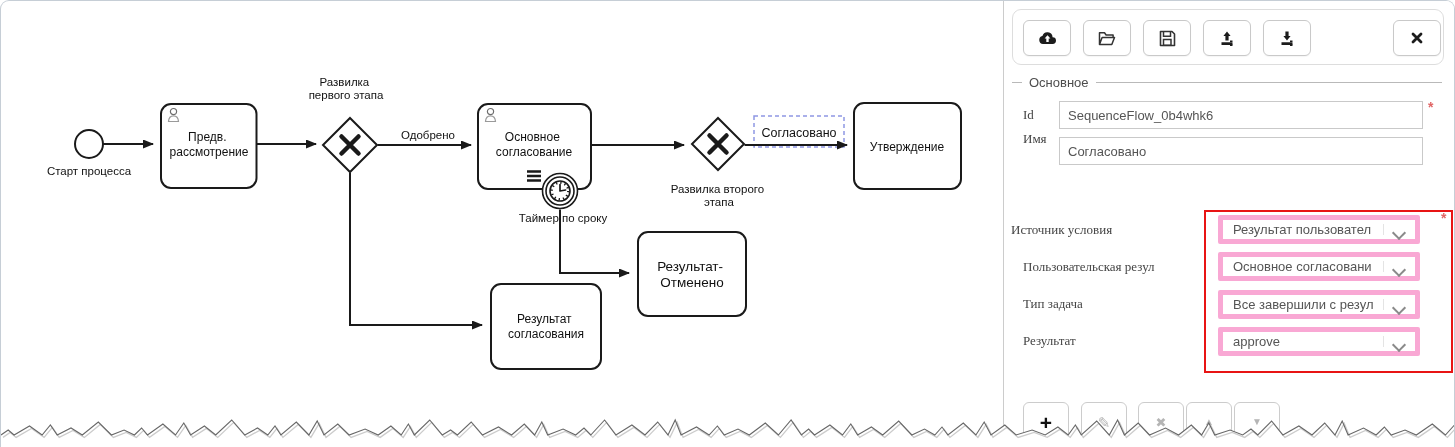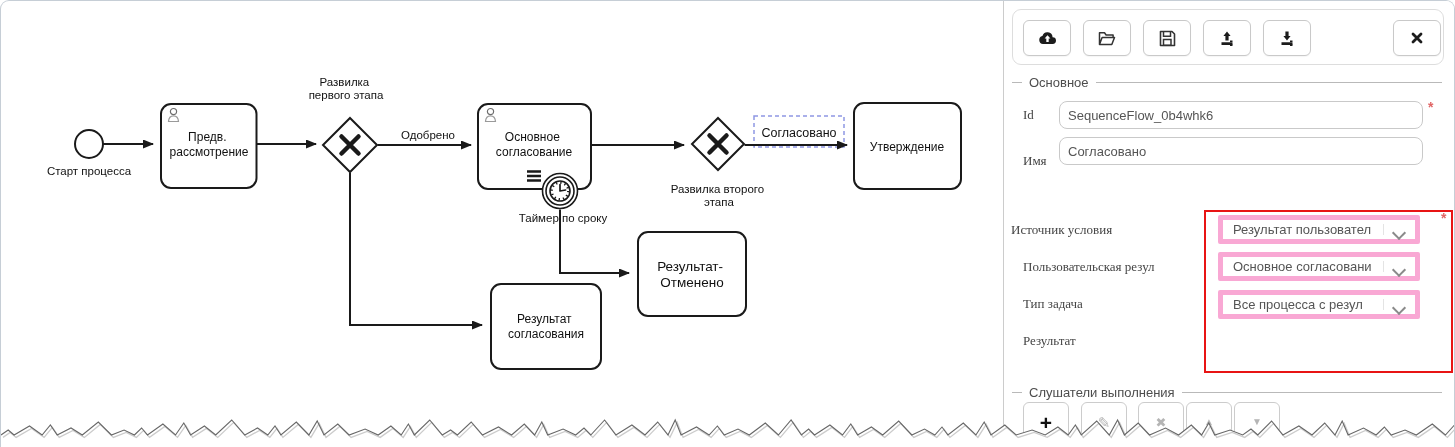--- a/index.html
+++ b/index.html
@@ -13,21 +13,21 @@
   
   .panel{position:absolute;left:1002px;top:0;width:450px;height:447px;border-left:1px solid #ccc;z-index:3;background:#fff;}
   .toolbar-frame{position:absolute;left:8px;top:8px;width:430px;height:54px;border:1px solid #ddd;border-radius:9px;}
   .tb-btn{position:absolute;top:19px;width:46px;height:34px;background:#fff;border:1px solid #c9c9c9;border-radius:6px;
           display:flex;align-items:center;justify-content:center;box-shadow:0 1px 1px rgba(0,0,0,.04);cursor:pointer;}
   .tb-btn svg{display:block;}
   .sec-h{position:absolute;left:8px;right:12px;display:flex;align-items:center;gap:7px;font-size:13px;color:#4d4d4d;}
   .sec-h::before{content:"";width:10px;border-top:1px solid #b9b9b9;}
   .sec-h::after{content:"";flex:1;border-top:1px solid #b9b9b9;}
   .flabel{position:absolute;font-size:13px;color:#444;white-space:nowrap;font-family:Liberation Serif, serif;}
-  .inp{position:absolute;height:28px;border:1px solid #c9c9c9;border-radius:8px;background:#fff;
+  .inp{position:absolute;height:28px;border:1px solid #c9c9c9;border-radius:0;background:#fff;
        font-family:"Liberation Sans",sans-serif;font-size:13px;color:#555;padding:0 8px;box-sizing:border-box;}
   .req{position:absolute;color:#e06565;font-size:14px;font-weight:bold;}
   .sel{position:absolute;width:202px;height:29px;border:5px solid #f9a8d4;border-radius:2px;background:#fff;
        display:flex;align-items:center;padding:0 38px 0 10px;box-sizing:border-box;cursor:pointer;}
   .sel-val{font-size:13px;color:#555;white-space:nowrap;overflow:hidden;}
   .sel-sep{position:absolute;right:31px;top:4px;bottom:4px;width:1px;background:#e4e4e4;}
   .chev{position:absolute;right:11px;top:8px;width:8px;height:8px;border-right:2px solid #8a8a8a;border-bottom:2px solid #8a8a8a;
         transform:rotate(45deg);}
   .hl-box{position:absolute;left:200px;top:209px;width:245px;height:159px;border:2px solid #e81414;z-index:5;pointer-events:none;}
   .lb{position:absolute;top:401px;width:44px;height:38px;background:#fff;border:1px solid #ccc;border-radius:6px;
@@ -185,53 +185,55 @@
         <path d="M4,4 L12,12 M12,4 L4,12" stroke="#1c1c1c" stroke-width="2.8" stroke-linecap="round"></path>
       </svg>
     </div>
 
     <div class="sec-h" style="top:74px">
       <span>Основное</span>
     </div>
     <span class="flabel" style="left:19px;top:106px">Id</span>
     <input class="inp" style="left: 55px; top: 100px; width: 364px;" value="SequenceFlow_0b4whk6">
     <span class="req" style="left:424px;top:98px">*</span>
-    <span class="flabel" style="left:19px;top:152px">Имя</span>
+    <span class="flabel" style="left:19px;top:130px">Имя</span>
     <input class="inp" style="left: 55px; top: 136px; width: 364px;" value="Согласовано">
 
 
     <span class="flabel" style="left:7px;top:221px">Источник условия</span>
     <div class="sel" style="left:214px;top:214px">
       <span class="sel-val">Результат пользовател</span>
       <span class="sel-sep"></span>
       <span class="chev"></span>
     </div>
     <span class="req" style="left:437px;top:209px">*</span>
 
     <span class="flabel" style="left:19px;top:258px">Пользовательская резул</span>
     <div class="sel" style="left:214px;top:251px">
       <span class="sel-val">Основное согласовани</span>
       <span class="sel-sep"></span>
       <span class="chev"></span>
     </div>
 
     <span class="flabel" style="left:19px;top:295px">Тип задача</span>
     <div class="sel" style="left:214px;top:289px">
-      <span class="sel-val">Все процесса с резул</span>
+      <span class="sel-val">Все завершили с резул</span>
       <span class="sel-sep"></span>
       <span class="chev"></span>
     </div>
 
     <span class="flabel" style="left:19px;top:332px">Результат</span>
+    <div class="sel" style="left:214px;top:326px">
+      <span class="sel-val">approve</span>
+      <span class="sel-sep"></span>
+      <span class="chev"></span>
+    </div>
 
     <div class="hl-box"></div>
 
-    <div class="sec-h" style="top:384px">
-      <span>Слушатели выполнения</span>
-    </div>
     <div class="lb" style="left:19px">
       <span style="font-size:21px;font-weight:bold;color:#111">+</span>
     </div>
     <div class="lb" style="left:77px">
       <span style="font-size:15px;color:#b5b5b5">✎</span>
     </div>
     <div class="lb" style="left:134px">
       <span style="font-size:13px;color:#b5b5b5">✖</span>
     </div>
     <div class="lb" style="left:182px">

